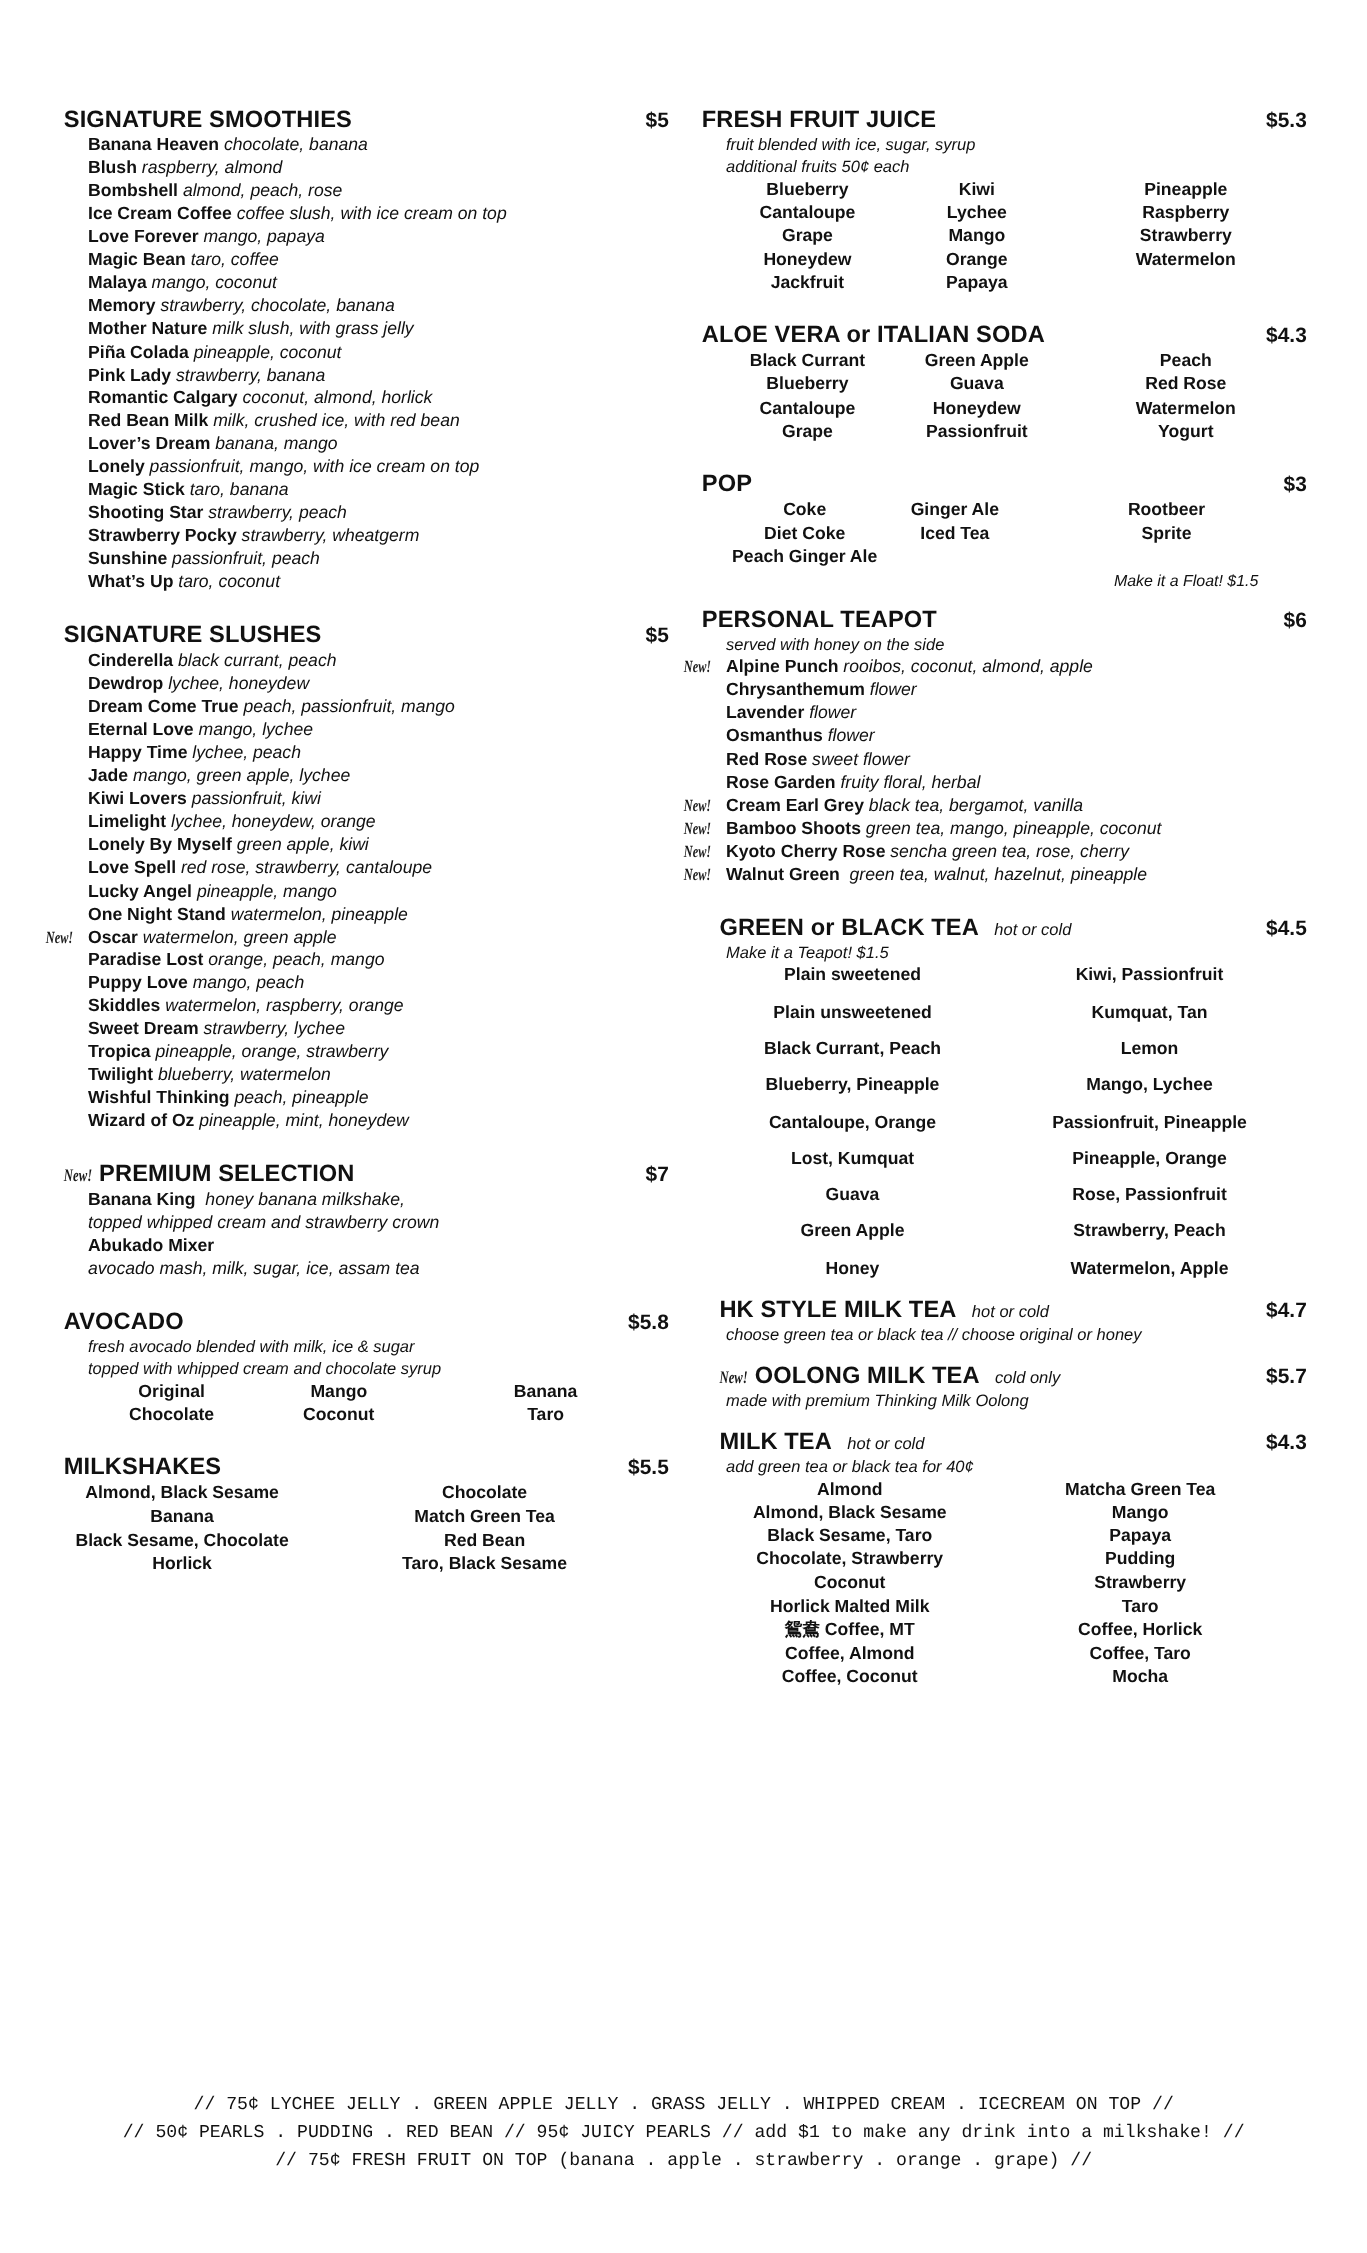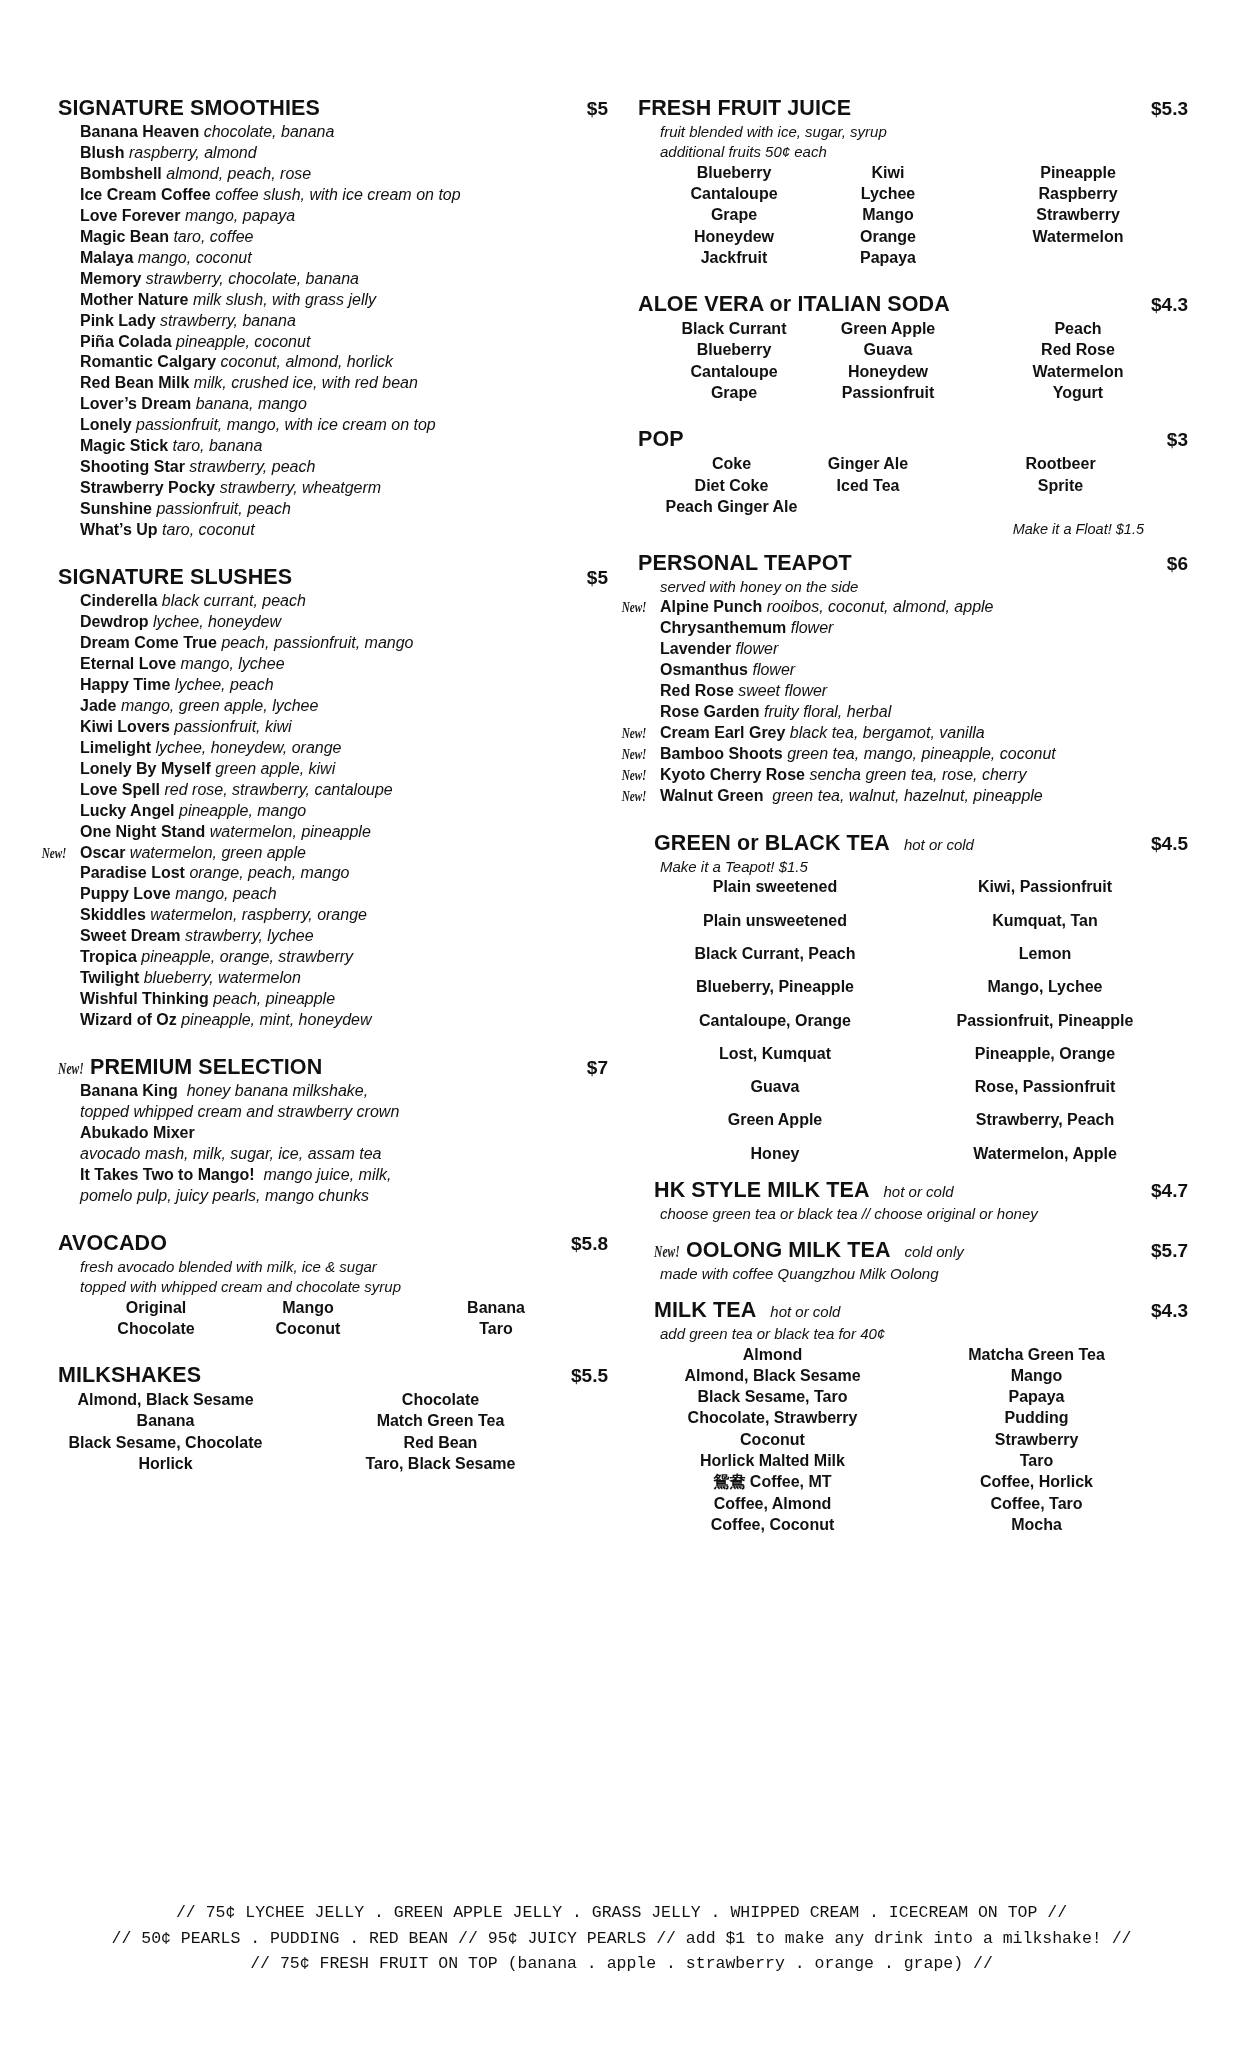--- a/index.html
+++ b/index.html
@@ -184,22 +184,22 @@
         <div class="items body-ind">
           <div class="item"><span class="nm">Banana Heaven</span> <span class="ds">chocolate, banana</span></div>
           <div class="item"><span class="nm">Blush</span> <span class="ds">raspberry, almond</span></div>
           <div class="item"><span class="nm">Bombshell</span> <span class="ds">almond, peach, rose</span></div>
           <div class="item"><span class="nm">Ice Cream Coffee</span> <span class="ds">coffee slush, with ice cream on top</span></div>
           <div class="item"><span class="nm">Love Forever</span> <span class="ds">mango, papaya</span></div>
           <div class="item"><span class="nm">Magic Bean</span> <span class="ds">taro, coffee</span></div>
           <div class="item"><span class="nm">Malaya</span> <span class="ds">mango, coconut</span></div>
           <div class="item"><span class="nm">Memory</span> <span class="ds">strawberry, chocolate, banana</span></div>
           <div class="item"><span class="nm">Mother Nature</span> <span class="ds">milk slush, with grass jelly</span></div>
+          <div class="item"><span class="nm">Piña Colada</span> <span class="ds">pineapple, coconut</span></div>
           <div class="item"><span class="nm">Pink Lady</span> <span class="ds">strawberry, banana</span></div>
-          <div class="item"><span class="nm">Piña Colada</span> <span class="ds">pineapple, coconut</span></div>
           <div class="item"><span class="nm">Romantic Calgary</span> <span class="ds">coconut, almond, horlick</span></div>
           <div class="item"><span class="nm">Red Bean Milk</span> <span class="ds">milk, crushed ice, with red bean</span></div>
           <div class="item"><span class="nm">Lover’s Dream</span> <span class="ds">banana, mango</span></div>
           <div class="item"><span class="nm">Lonely</span> <span class="ds">passionfruit, mango, with ice cream on top</span></div>
           <div class="item"><span class="nm">Magic Stick</span> <span class="ds">taro, banana</span></div>
           <div class="item"><span class="nm">Shooting Star</span> <span class="ds">strawberry, peach</span></div>
           <div class="item"><span class="nm">Strawberry Pocky</span> <span class="ds">strawberry, wheatgerm</span></div>
           <div class="item"><span class="nm">Sunshine</span> <span class="ds">passionfruit, peach</span></div>
           <div class="item"><span class="nm">What’s Up</span> <span class="ds">taro, coconut</span></div>
         </div>
@@ -240,21 +240,20 @@
       <div class="gap-md"></div>
 
       <div class="sec">
         <div class="sec-head">
           <span class="sec-title"><span class="newbadge-inline">New!</span>&nbsp;<span>PREMIUM SELECTION</span></span>
           <span class="sec-price">$7</span>
         </div>
         <div class="items body-ind">
           <div class="item"><span class="nm">Banana King</span>&nbsp; <span class="ds">honey banana milkshake,</span><span class="cont">topped whipped cream and strawberry crown</span></div>
           <div class="item"><span class="nm">Abukado Mixer</span><span class="cont">avocado mash, milk, sugar, ice, assam tea</span></div>
-          <div class="item"><span class="nm">It Takes Two to Mango!</span>&nbsp; <span class="ds">mango juice, milk,</span><span class="cont">pomelo pulp, juicy pearls, mango chunks</span></div>
         </div>
       </div>
 
       <div class="gap-md"></div>
 
       <div class="sec">
         <div class="sec-head">
           <span class="sec-title">AVOCADO</span>
           <span class="sec-price">$5.8</span>
         </div>
@@ -438,21 +437,21 @@
       </div>
 
       <div class="gap-sm"></div>
 
       <div class="sec">
         <div class="sec-head hdr-ind">
           <span class="sec-title"><span class="newbadge-inline">New!</span>&nbsp;<span>OOLONG  MILK TEA</span></span>
           <span class="sec-note">cold only</span>
           <span class="sec-price">$5.7</span>
         </div>
-        <div class="sec-sub body-ind">made with coffee Quangzhou Milk Oolong</div>
+        <div class="sec-sub body-ind">made with premium Thinking Milk Oolong</div>
       </div>
 
       <div class="gap-sm"></div>
 
       <div class="sec">
         <div class="sec-head hdr-ind">
           <span class="sec-title">MILK TEA</span>
           <span class="sec-note">hot or cold</span>
           <span class="sec-price">$4.3</span>
         </div>

